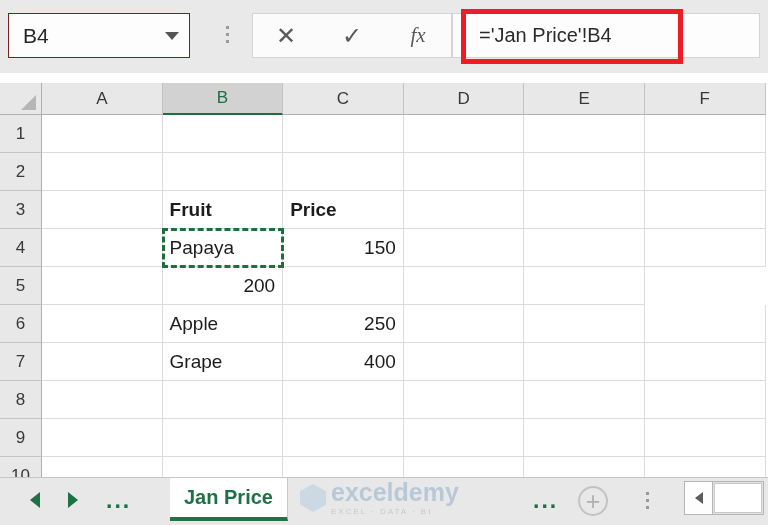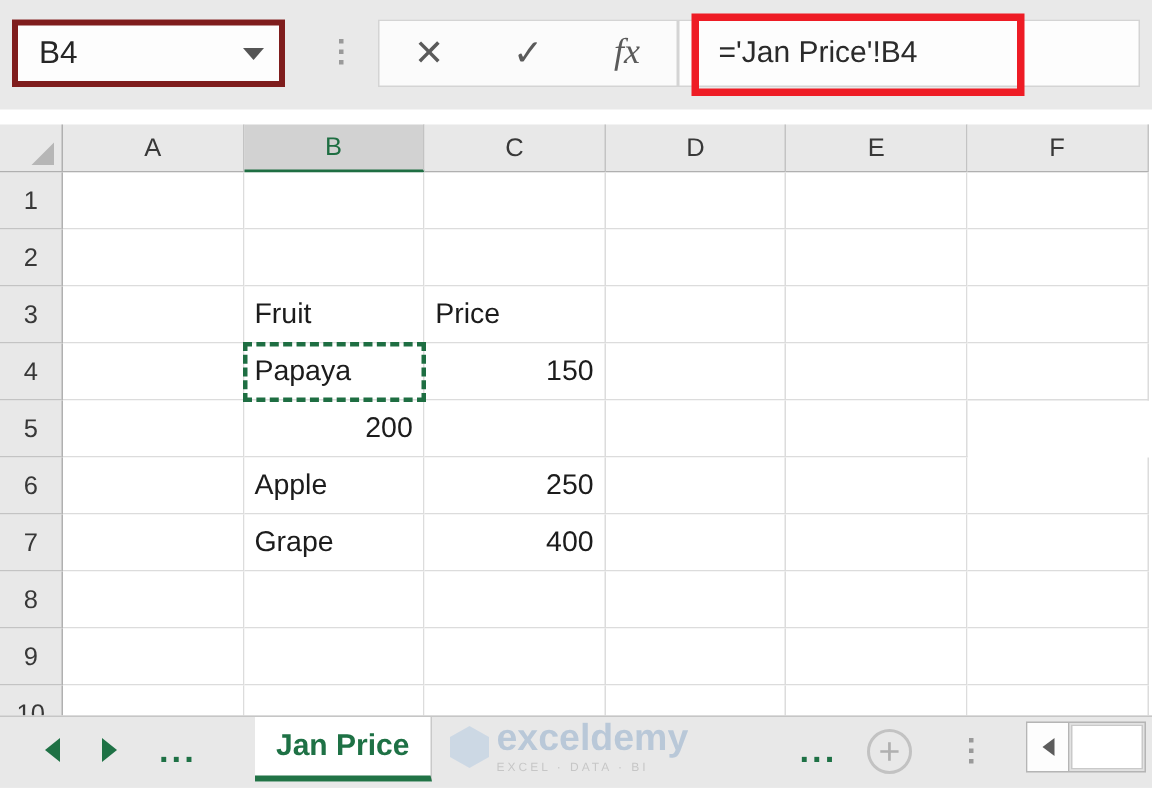--- a/index.html
+++ b/index.html
@@ -25,21 +25,21 @@
     left: 0; top: 0;
     width: 768px; height: 73px;
     background: #e9e9e9;
   }
 
   .name-box {
     position: absolute;
     left: 8px; top: 13px;
     width: 182px; height: 45px;
     background: #fdfdfd;
-    border: 4px solid #7f1d1d;
+    border: 1px solid #7f1d1d;
     display: flex;
     align-items: center;
   }
   .name-box-text {
     font-size: 21px;
     color: #262626;
     padding-left: 14px;
     flex: 1;
   }
   .name-box-chevron {
@@ -82,21 +82,21 @@
   .fx-btn {
     flex: 1;
     height: 100%;
     display: flex;
     align-items: center;
     justify-content: center;
     color: #5a5a5a;
   }
   .ic-cancel { font-size: 24px; font-weight: 300; }
   .ic-enter  { font-size: 24px; font-weight: 300; }
-  .ic-fx     { font-size: 24px; font-style: italic; font-family: "Liberation Serif", serif; }
+  .ic-fx     { font-size: 21px; font-style: italic; font-family: "Liberation Serif", serif; }
 
   .formula-input-wrap {
     position: absolute;
     left: 452px; top: 13px;
     width: 308px; height: 45px;
     background: #fdfdfd;
     border: 1px solid #d4d4d4;
     display: flex;
     align-items: center;
   }
@@ -189,21 +189,21 @@
     border-right: 1px solid #dcdcdc;
     border-bottom: 1px solid #dcdcdc;
     display: flex;
     align-items: center;
     font-size: 19px;
     color: #1c1c1c;
     padding: 0 7px;
     position: relative;
     flex: 0 0 120.6px;
   }
-  .cell.b    { font-weight: normal; }
+  .cell.b    { font-weight: bold; }
   .cell.num  { justify-content: flex-end; }
   .cell.marching {
     outline: 3px dashed #1e6e42;
     outline-offset: -2px;
     z-index: 4;
   }
 
   
   .tabbar {
     position: absolute;

